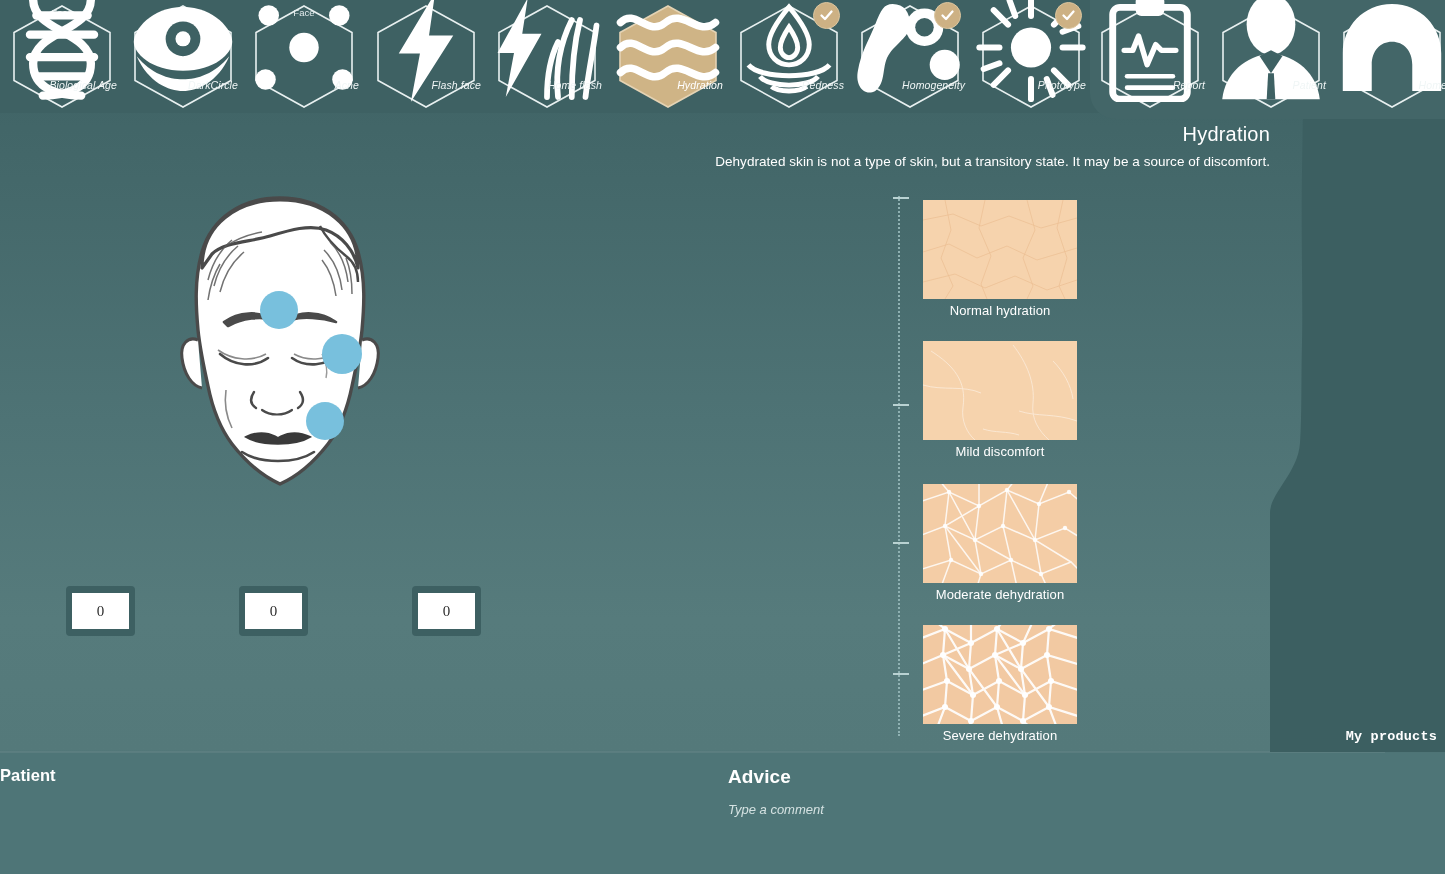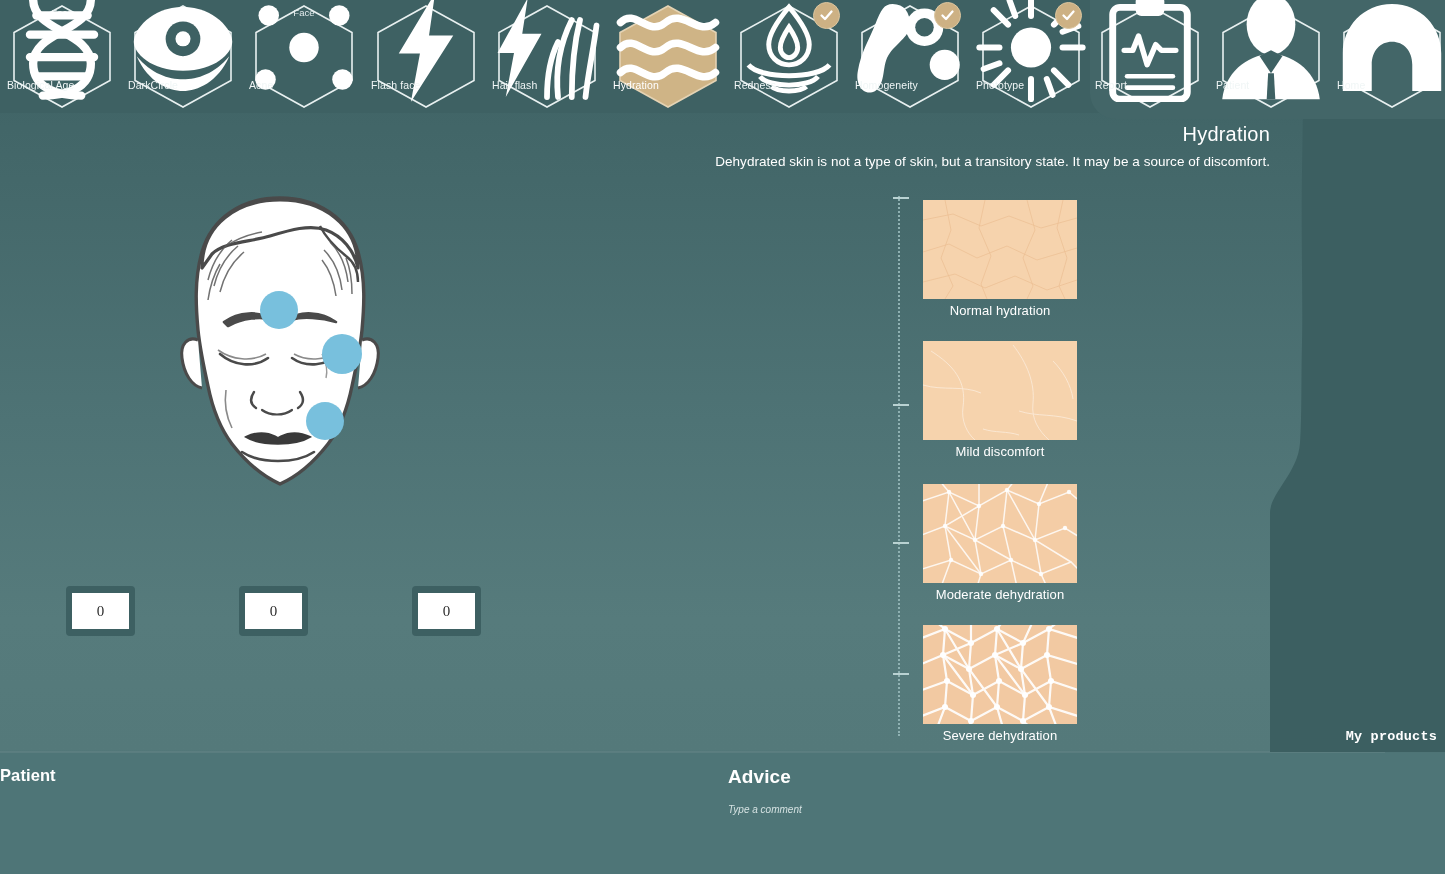--- a/index.html
+++ b/index.html
@@ -61,25 +61,26 @@
     font-size: 9.5px;
     color: #e3eced;
     letter-spacing: .1px;
     z-index: 3;
   }
 
   .hex-label {
     position: absolute;
     bottom: 20px; left: 0;
     width: 110px;
-    text-align: left;
+    text-align: right;
     font-size: 10.5px;
     color: #f0f6f6;
     letter-spacing: .1px;
     z-index: 3;
+    font-style: italic;
   }
 
   .hex-icon {
     position: absolute;
     left: 0; top: 22px;
     width: 110px; height: 46px;
     display: flex;
     align-items: center;
     justify-content: center;
     z-index: 3;
@@ -257,21 +258,21 @@
 
   #advice-input {
     position: absolute;
     left: 728px; top: 44px;
     width: 500px; height: 24px;
     background: transparent;
     border: none;
     outline: none;
     font-family: "Liberation Sans", sans-serif;
     font-style: italic;
-    font-size: 10px;
+    font-size: 13px;
     color: #ffffff;
   }
   #advice-input::placeholder {
     color: #d5e2e2;
     font-style: italic;
     opacity: 1;
   }
 
   #analysis-input {
     position: absolute;
@@ -582,21 +583,21 @@
         <svg width="40" height="36" viewBox="0 0 40 36" xmlns="http://www.w3.org/2000/svg">
           <path d="M13 0 L2 20 L8 20 L5 36 L18 13 L11 13 Z" fill="#ffffff"></path>
           <g stroke="#ffffff" stroke-width="2.1" fill="none" stroke-linecap="round">
             <path d="M24 36 C 23 26 25 16 29 8"></path>
             <path d="M29 36 C 29 26 30 16 32 8"></path>
             <path d="M34 36 C 35 27 37 18 38 10"></path>
             <path d="M20 36 C 20 29 21 22 24 16"></path>
           </g>
         </svg>
       </div>
-      <div class="hex-label">Hair flash</div>
+      <div class="hex-label">Home flash</div>
     </div>
   </div>
 
   <div class="hexwrap" style="left:613px;">
     <div class="hex active">
       <svg viewBox="0 0 110 109" xmlns="http://www.w3.org/2000/svg" aria-hidden="true">
         <polygon points="55,4 103,30.5 103,78.5 55,105 7,78.5 7,30.5" fill="#cfb486" stroke="#e4d3b4" stroke-width="1.6"></polygon>
       </svg>
       <div class="hex-toplabel"></div>
       <div class="hex-icon">

